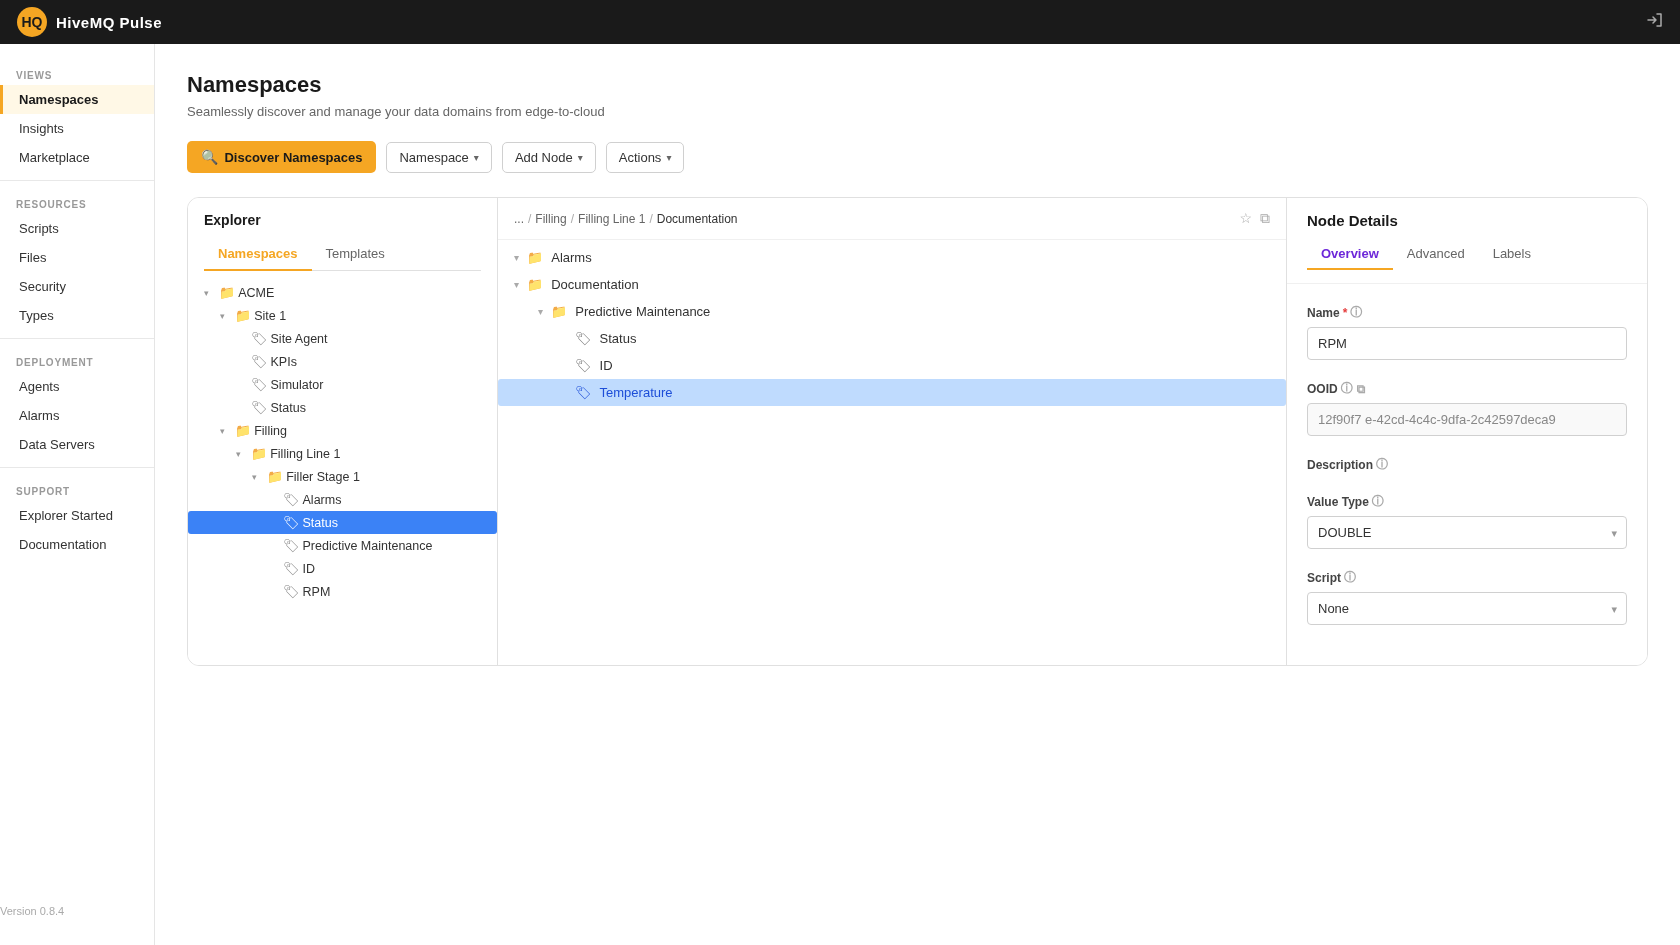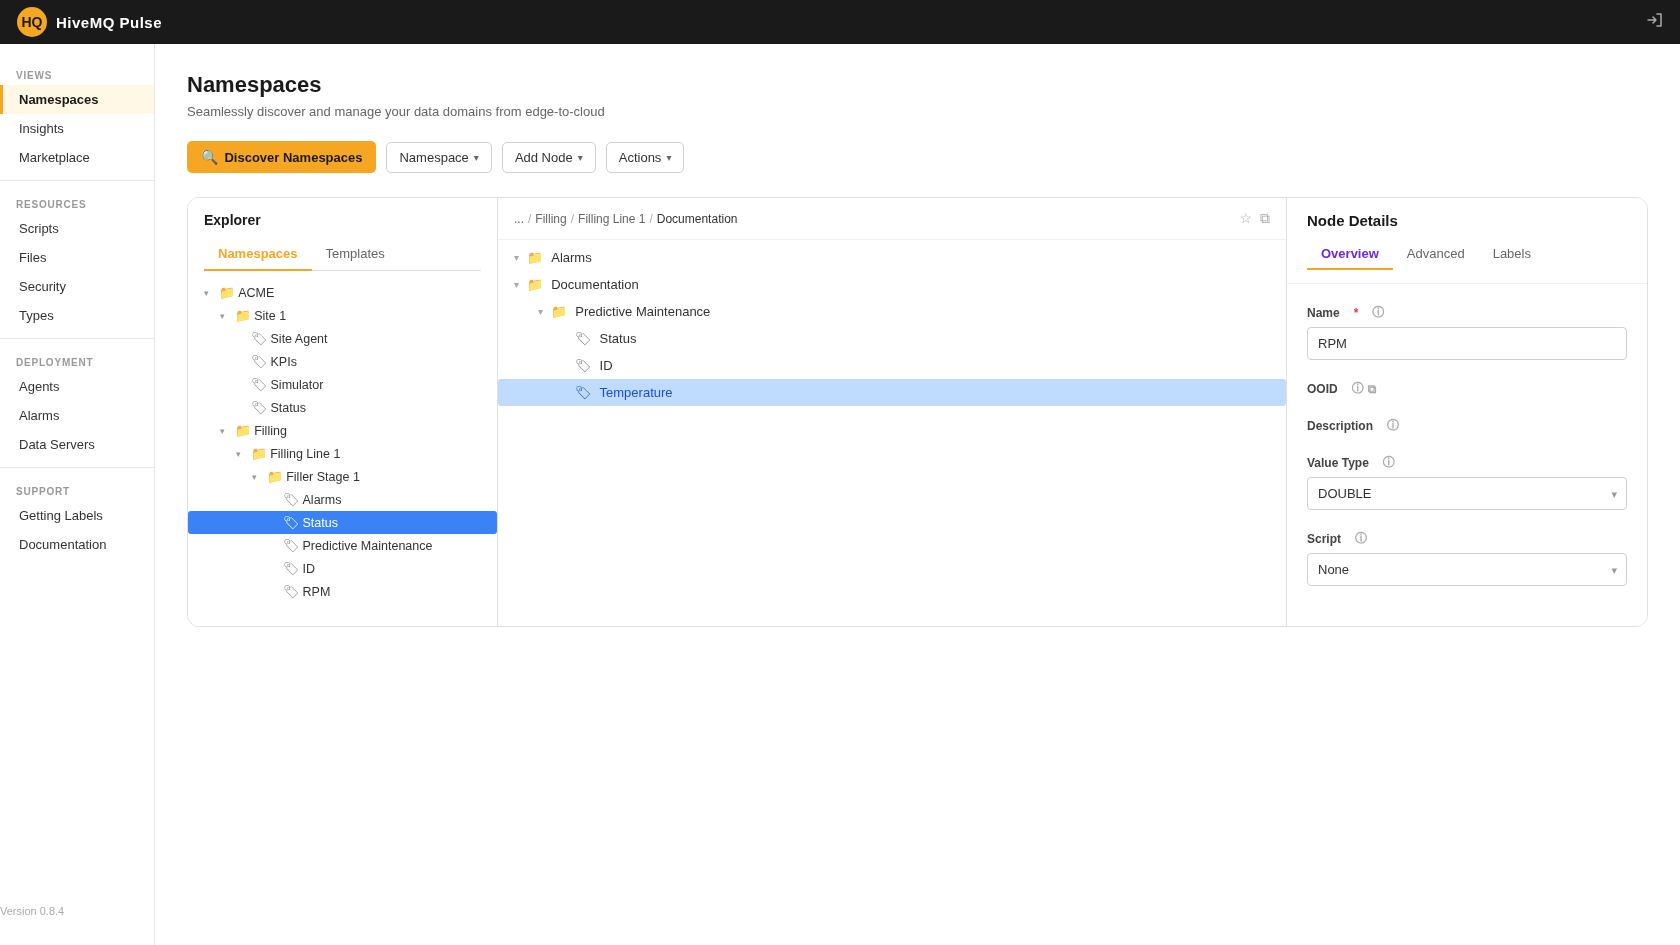--- a/index.html
+++ b/index.html
@@ -285,21 +285,21 @@
     }
     .details-body { padding: 20px; }
     .field-group { margin-bottom: 20px; }
     .field-label {
       font-size: 12px;
       font-weight: 600;
       color: #444;
       margin-bottom: 6px;
       display: flex;
       align-items: center;
-      gap: 14px;
+      gap: 3px;
     }
     .field-required { color: #e53e3e; }
     .field-info { color: #aaa; font-size: 12px; cursor: help; }
     .field-input {
       width: 100%;
       border: 1px solid #d0d0d0;
       border-radius: 4px;
       padding: 8px 10px;
       font-size: 13px;
       color: #333;
@@ -404,21 +404,21 @@
       <span>Alarms</span>
     </div>
     <div class="sidebar-item">
       <span>Data Servers</span>
     </div>
 
     <hr class="sidebar-divider">
 
     <div class="sidebar-section-label">SUPPORT</div>
     <div class="sidebar-item">
-      <span>Getting Labels</span>
+      <span>Explorer Started</span>
     </div>
     <div class="sidebar-item">
       <span>Documentation</span>
     </div>
 
     <div class="sidebar-version">Version 0.8.4</div>
   </aside>
 
   <main class="main-content">
     <h1 class="page-title">Namespaces</h1>
@@ -617,20 +617,21 @@
           </div>
 
           <div class="field-group">
             <div class="field-label">
               <span>OOID</span>
               <div class="ooid-icons">
                 <span class="ooid-icon" title="Info">ⓘ</span>
                 <span class="ooid-icon" title="Copy">⧉</span>
               </div>
             </div>
+            <input class="field-input readonly" type="text" readonly="" value="12f90f7 e-42cd-4c4c-9dfa-2c42597deca9" style="">
           </div>
 
           <div class="field-group">
             <div class="field-label">
               <span>Description</span>
               <span class="field-info" title="Info">ⓘ</span>
             </div>
           </div>
 
           <div class="field-group">

